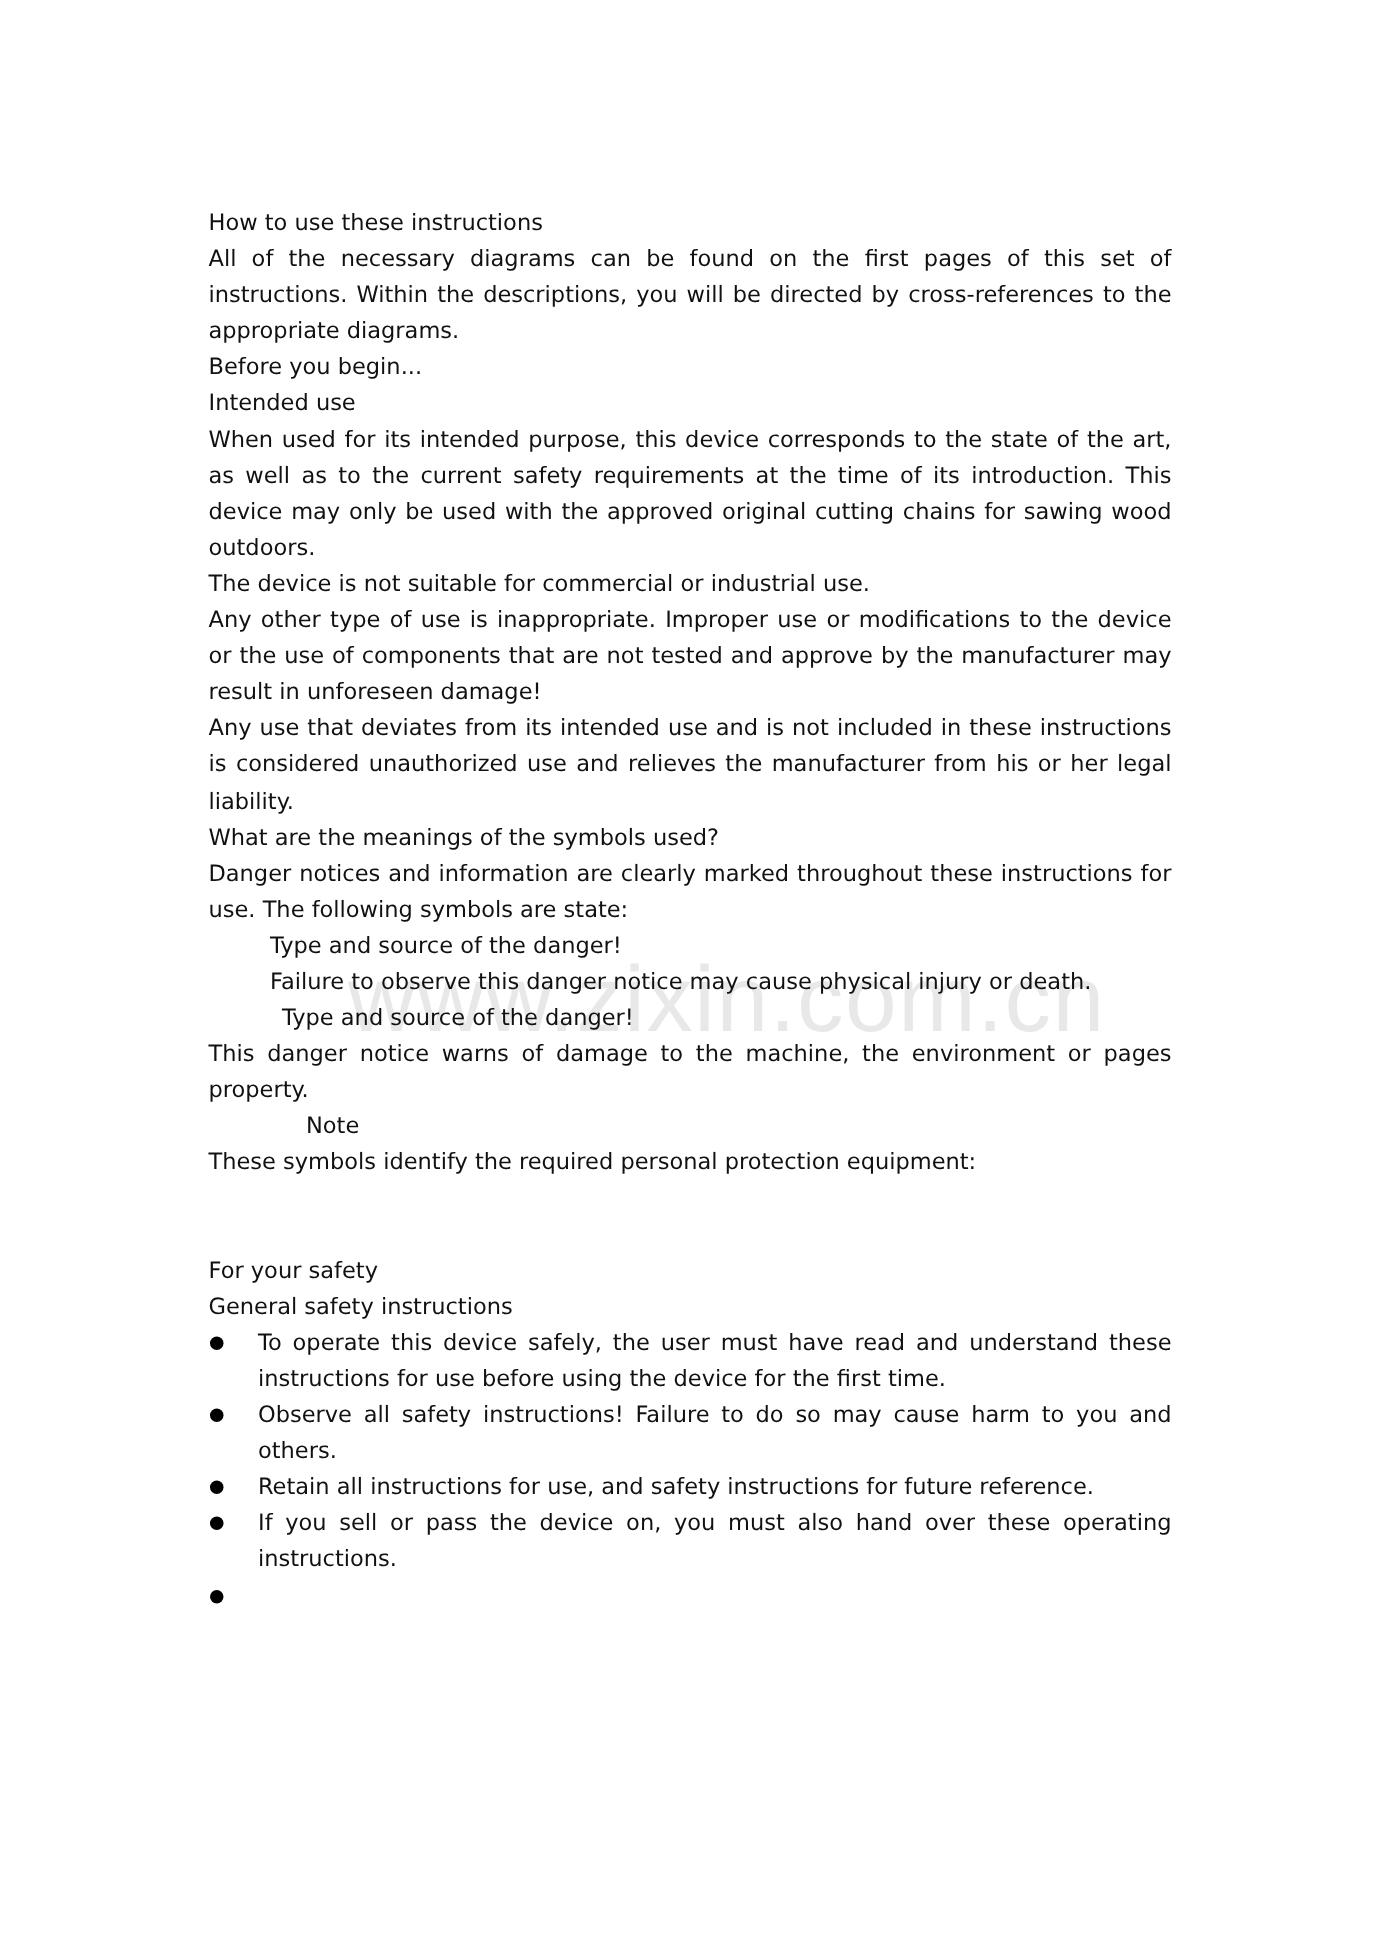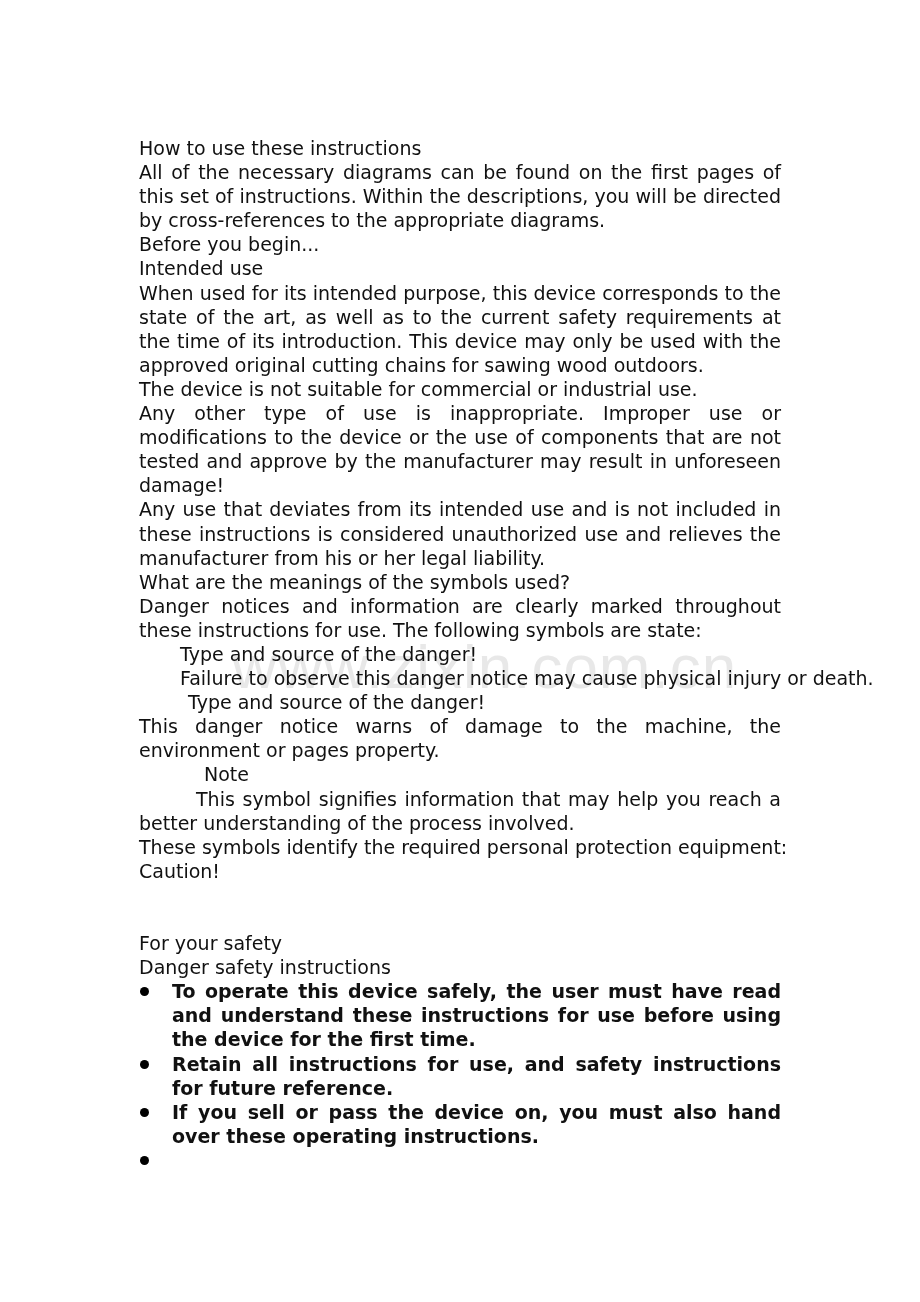--- a/index.html
+++ b/index.html
@@ -13,42 +13,41 @@
       position: relative;
       overflow: hidden;
       font-family: "DejaVu Sans", sans-serif;
       color: #111111;
     }
     .page {
       position: absolute;
       left: 139px;
       top: 136px;
       width: 642px;
-      font-size: 19px;
+      font-size: 15px;
       line-height: 24.1px;
     }
     .line {
       display: block;
       white-space: nowrap;
     }
     .para {
       display: block;
       text-align: justify;
       text-align-last: left;
     }
     .indent-1 { padding-left: 41px; }
     .indent-2 { padding-left: 49px; }
     .indent-note { padding-left: 65px; }
     .indent-first { text-indent: 57px; }
     .gap { display: block; height: 48.2px; }
     ul.bullets {
       list-style: none;
       margin: 0;
       padding: 0;
-      font-weight: bold;
     }
     ul.bullets li {
       position: relative;
       padding-left: 33px;
       text-align: justify;
       text-align-last: left;
     }
     ul.bullets li .dot {
       position: absolute;
       left: 1px;
@@ -86,32 +85,34 @@
   <span class="para">The device is not suitable for commercial or industrial use.</span>
   <span class="para">Any other type of use is inappropriate. Improper use or modifications to the device or the use of components that are not tested and approve by the manufacturer may result in unforeseen damage!</span>
   <span class="para">Any use that deviates from its intended use and is not included in these instructions is considered unauthorized use and relieves the manufacturer from his or her legal liability.</span>
   <span class="line">What are the meanings of the symbols used?</span>
   <span class="para">Danger notices and information are clearly marked throughout these instructions for use. The following symbols are state:</span>
   <span class="line indent-1">Type and source of the danger!</span>
   <span class="line indent-1">Failure to observe this danger notice may cause physical injury or death.</span>
   <span class="line indent-2">Type and source of the danger!</span>
   <span class="para">This danger notice warns of damage to the machine, the environment or pages property.</span>
   <span class="line indent-note">Note</span>
-  <span class="para indent-first">This symbol signifies information that may help you reach a better understanding of the process involved.</span>
   <span class="line">These symbols identify the required personal protection equipment:</span>
-  <span class="line">Caution!</span>
 
   <span class="gap"></span>
 
   <span class="line">For your safety</span>
-  <span class="line">Danger safety instructions</span>
+  <span class="line">General safety instructions</span>
   <ul class="bullets">
     <li>
       <span class="dot"></span>
       <span>To operate this device safely, the user must have read and understand these instructions for use before using the device for the first time.</span>
+    </li>
+    <li>
+      <span class="dot"></span>
+      <span>Observe all safety instructions! Failure to do so may cause harm to you and others.</span>
     </li>
     <li>
       <span class="dot"></span>
       <span>Retain all instructions for use, and safety instructions for future reference.</span>
     </li>
     <li>
       <span class="dot"></span>
       <span>If you sell or pass the device on, you must also hand over these operating instructions.</span>
     </li>
     <li>

